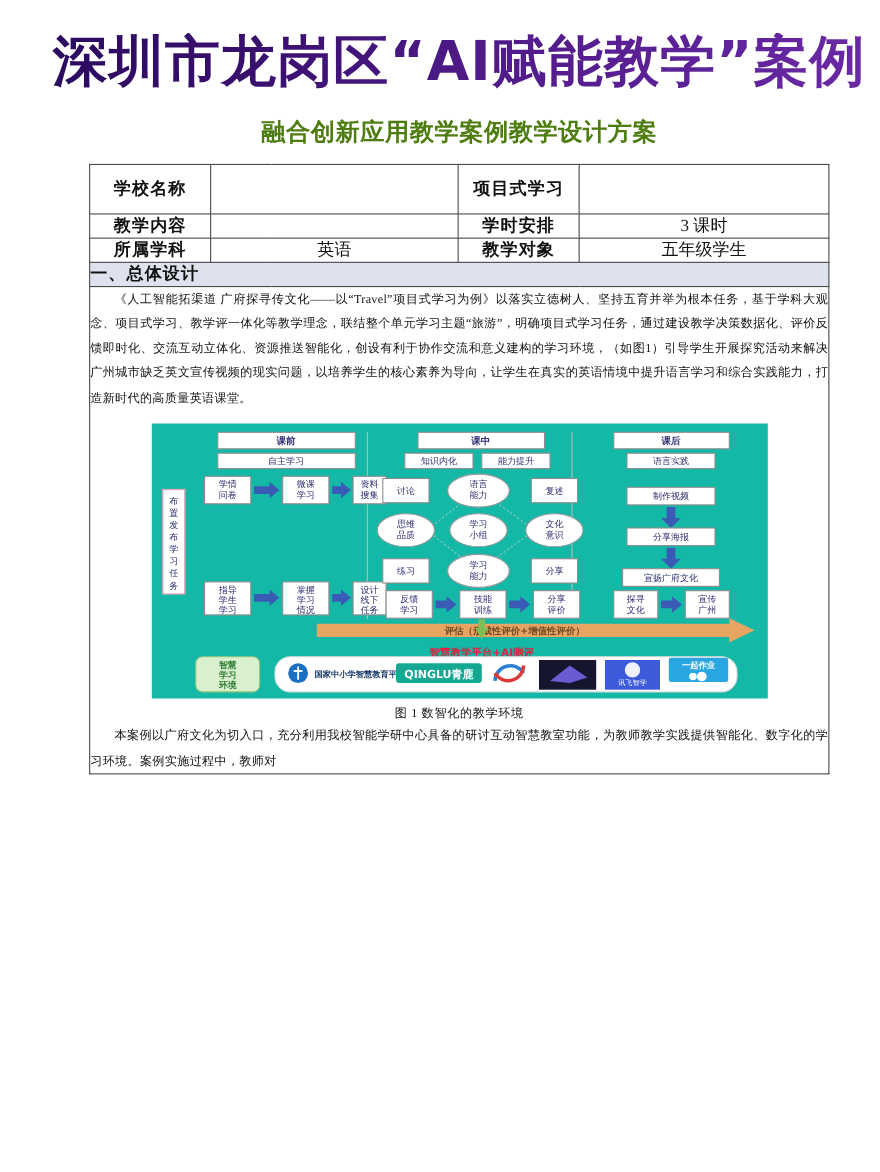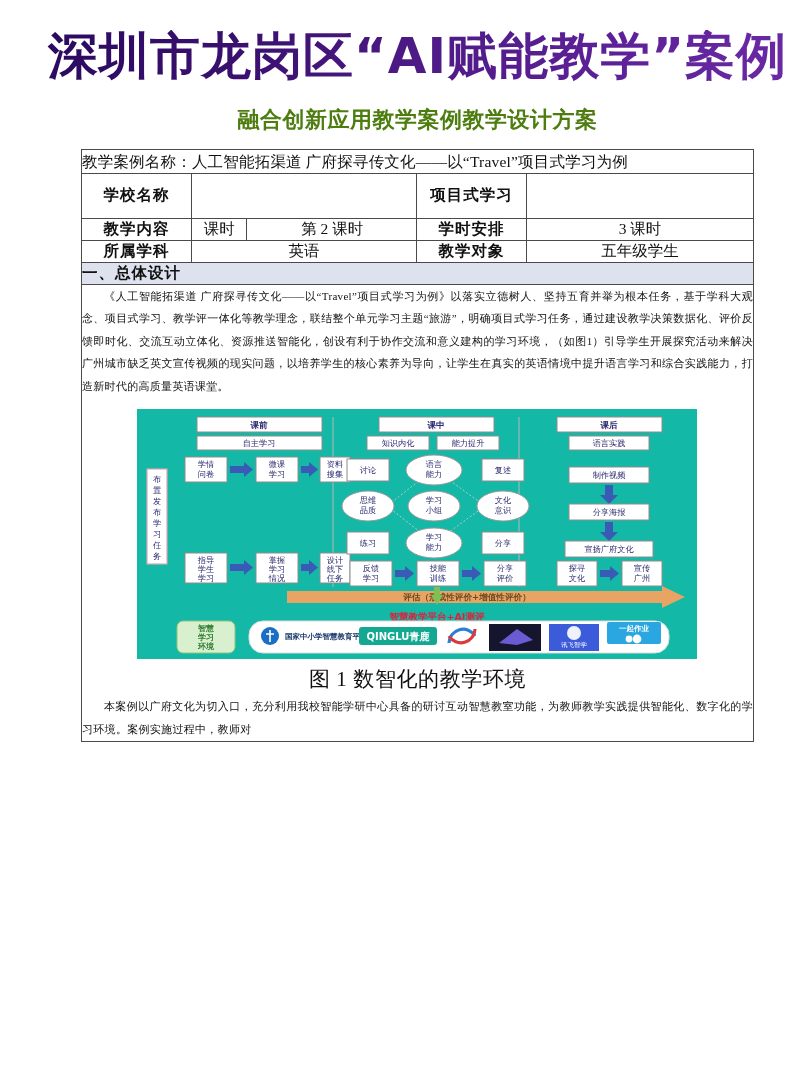--- a/index.html
+++ b/index.html
@@ -130,21 +130,21 @@
     font-size: 11px;
     line-height: 2.05;
     text-indent: 2em;
     text-align: justify;
     color: #111;
     letter-spacing: 0.3px;
     margin: 0;
   }
   .fig-caption {
     text-align: center;
-    font-size: 21px;
+    font-size: 11px;
     margin: 6px 0 2px 0;
     letter-spacing: 0.6px;
   }
 
   
   .figure {
     position: relative;
     width: 560px;
     height: 250px;
     margin: 12px auto 4px auto;
@@ -202,44 +202,37 @@
   <table class="doc-table">
     <colgroup>
       <col style="width:110px">
       <col style="width:55px">
       <col style="width:170px">
       <col style="width:110px">
       <col style="width:227px">
     </colgroup>
     <tbody>
 
-      <tr>
-        <td class="cell-title" colspan="5">教学案例名称：人工智能拓渠道 广府探寻传文化——以“Travel”项目式学习为例</td>
-      </tr>
 
       <tr>
         <td class="lbl">学校名称</td>
         <td class="val empty-cell" colspan="2"></td>
         <td class="lbl">项目式学习</td>
         <td class="val empty-cell"></td>
       </tr>
 
       <tr>
         <td class="lbl">教学内容</td>
         <td colspan="2" style="padding:0">
           <table class="inner-table">
             <colgroup>
                 <col style="width:55px">
                 <col style="width:170px">
               </colgroup>
             <tbody>
-              <tr>
-                <td class="sublbl">课时</td>
-                <td class="val">第 2 课时</td>
-              </tr>
             </tbody>
           </table>
         </td>
         <td class="lbl">学时安排</td>
         <td class="val">3 课时</td>
       </tr>
 
       <tr>
         <td class="lbl">所属学科</td>
         <td class="val" colspan="2">英语</td>

